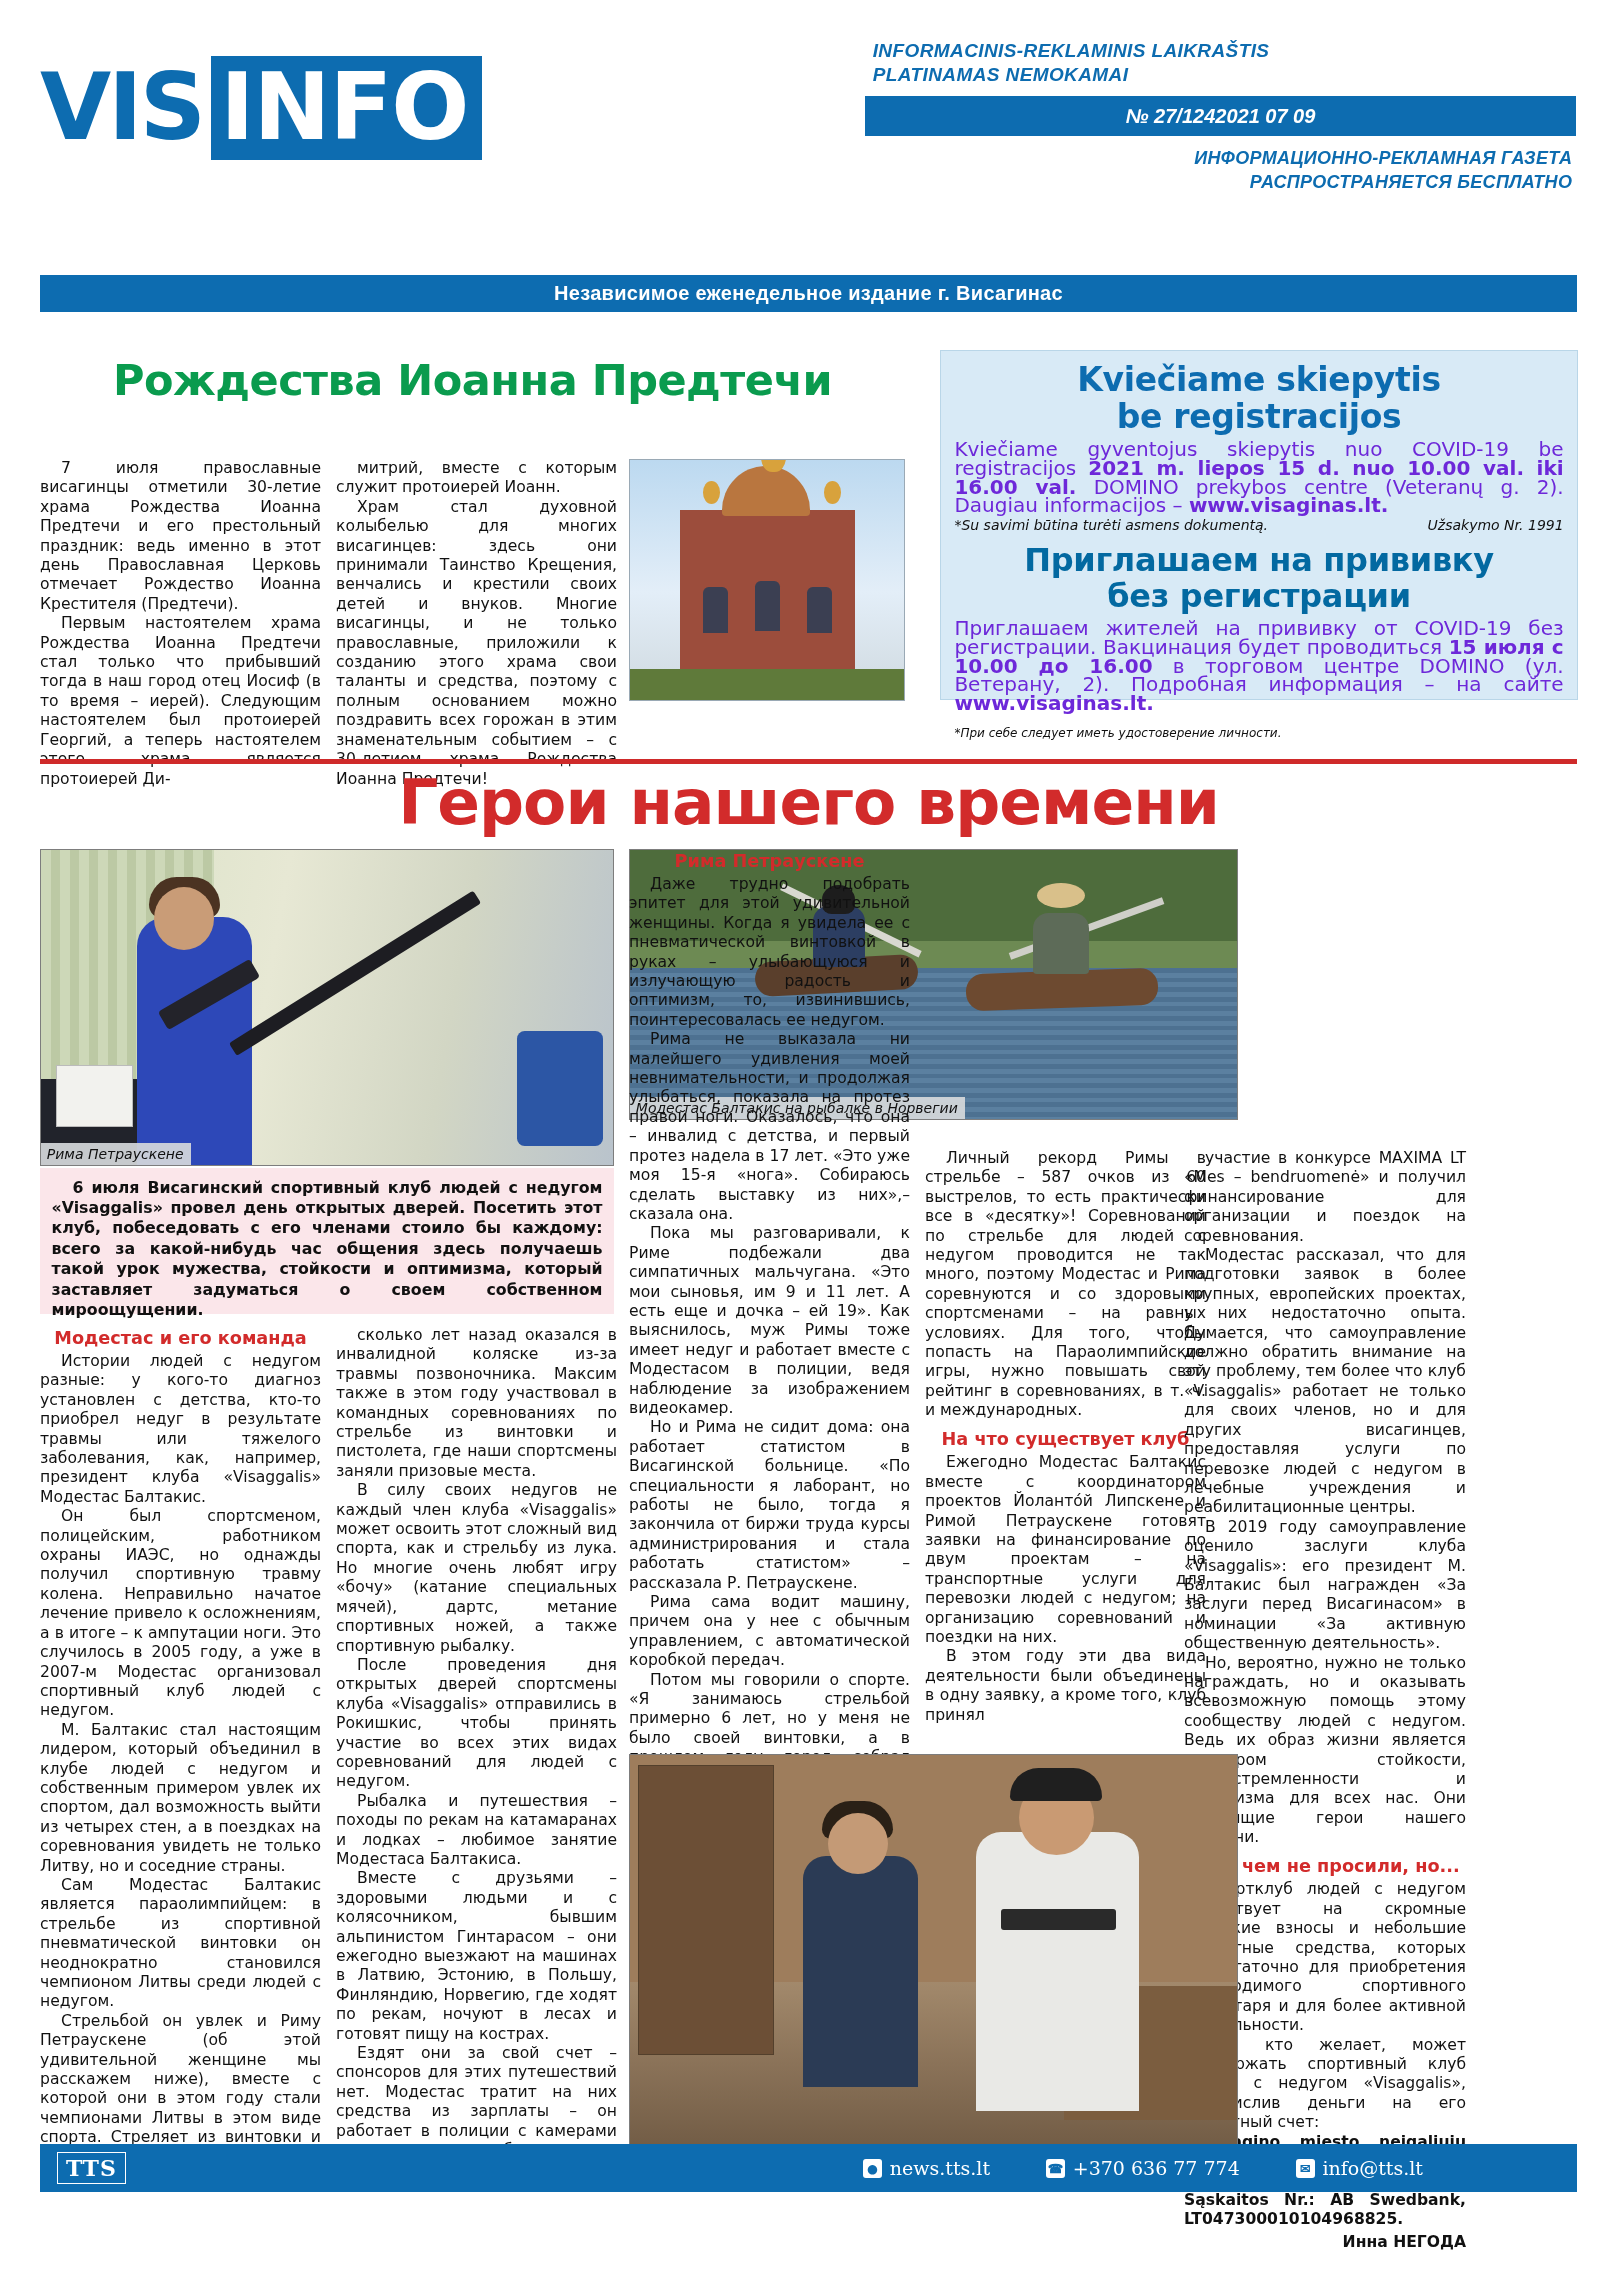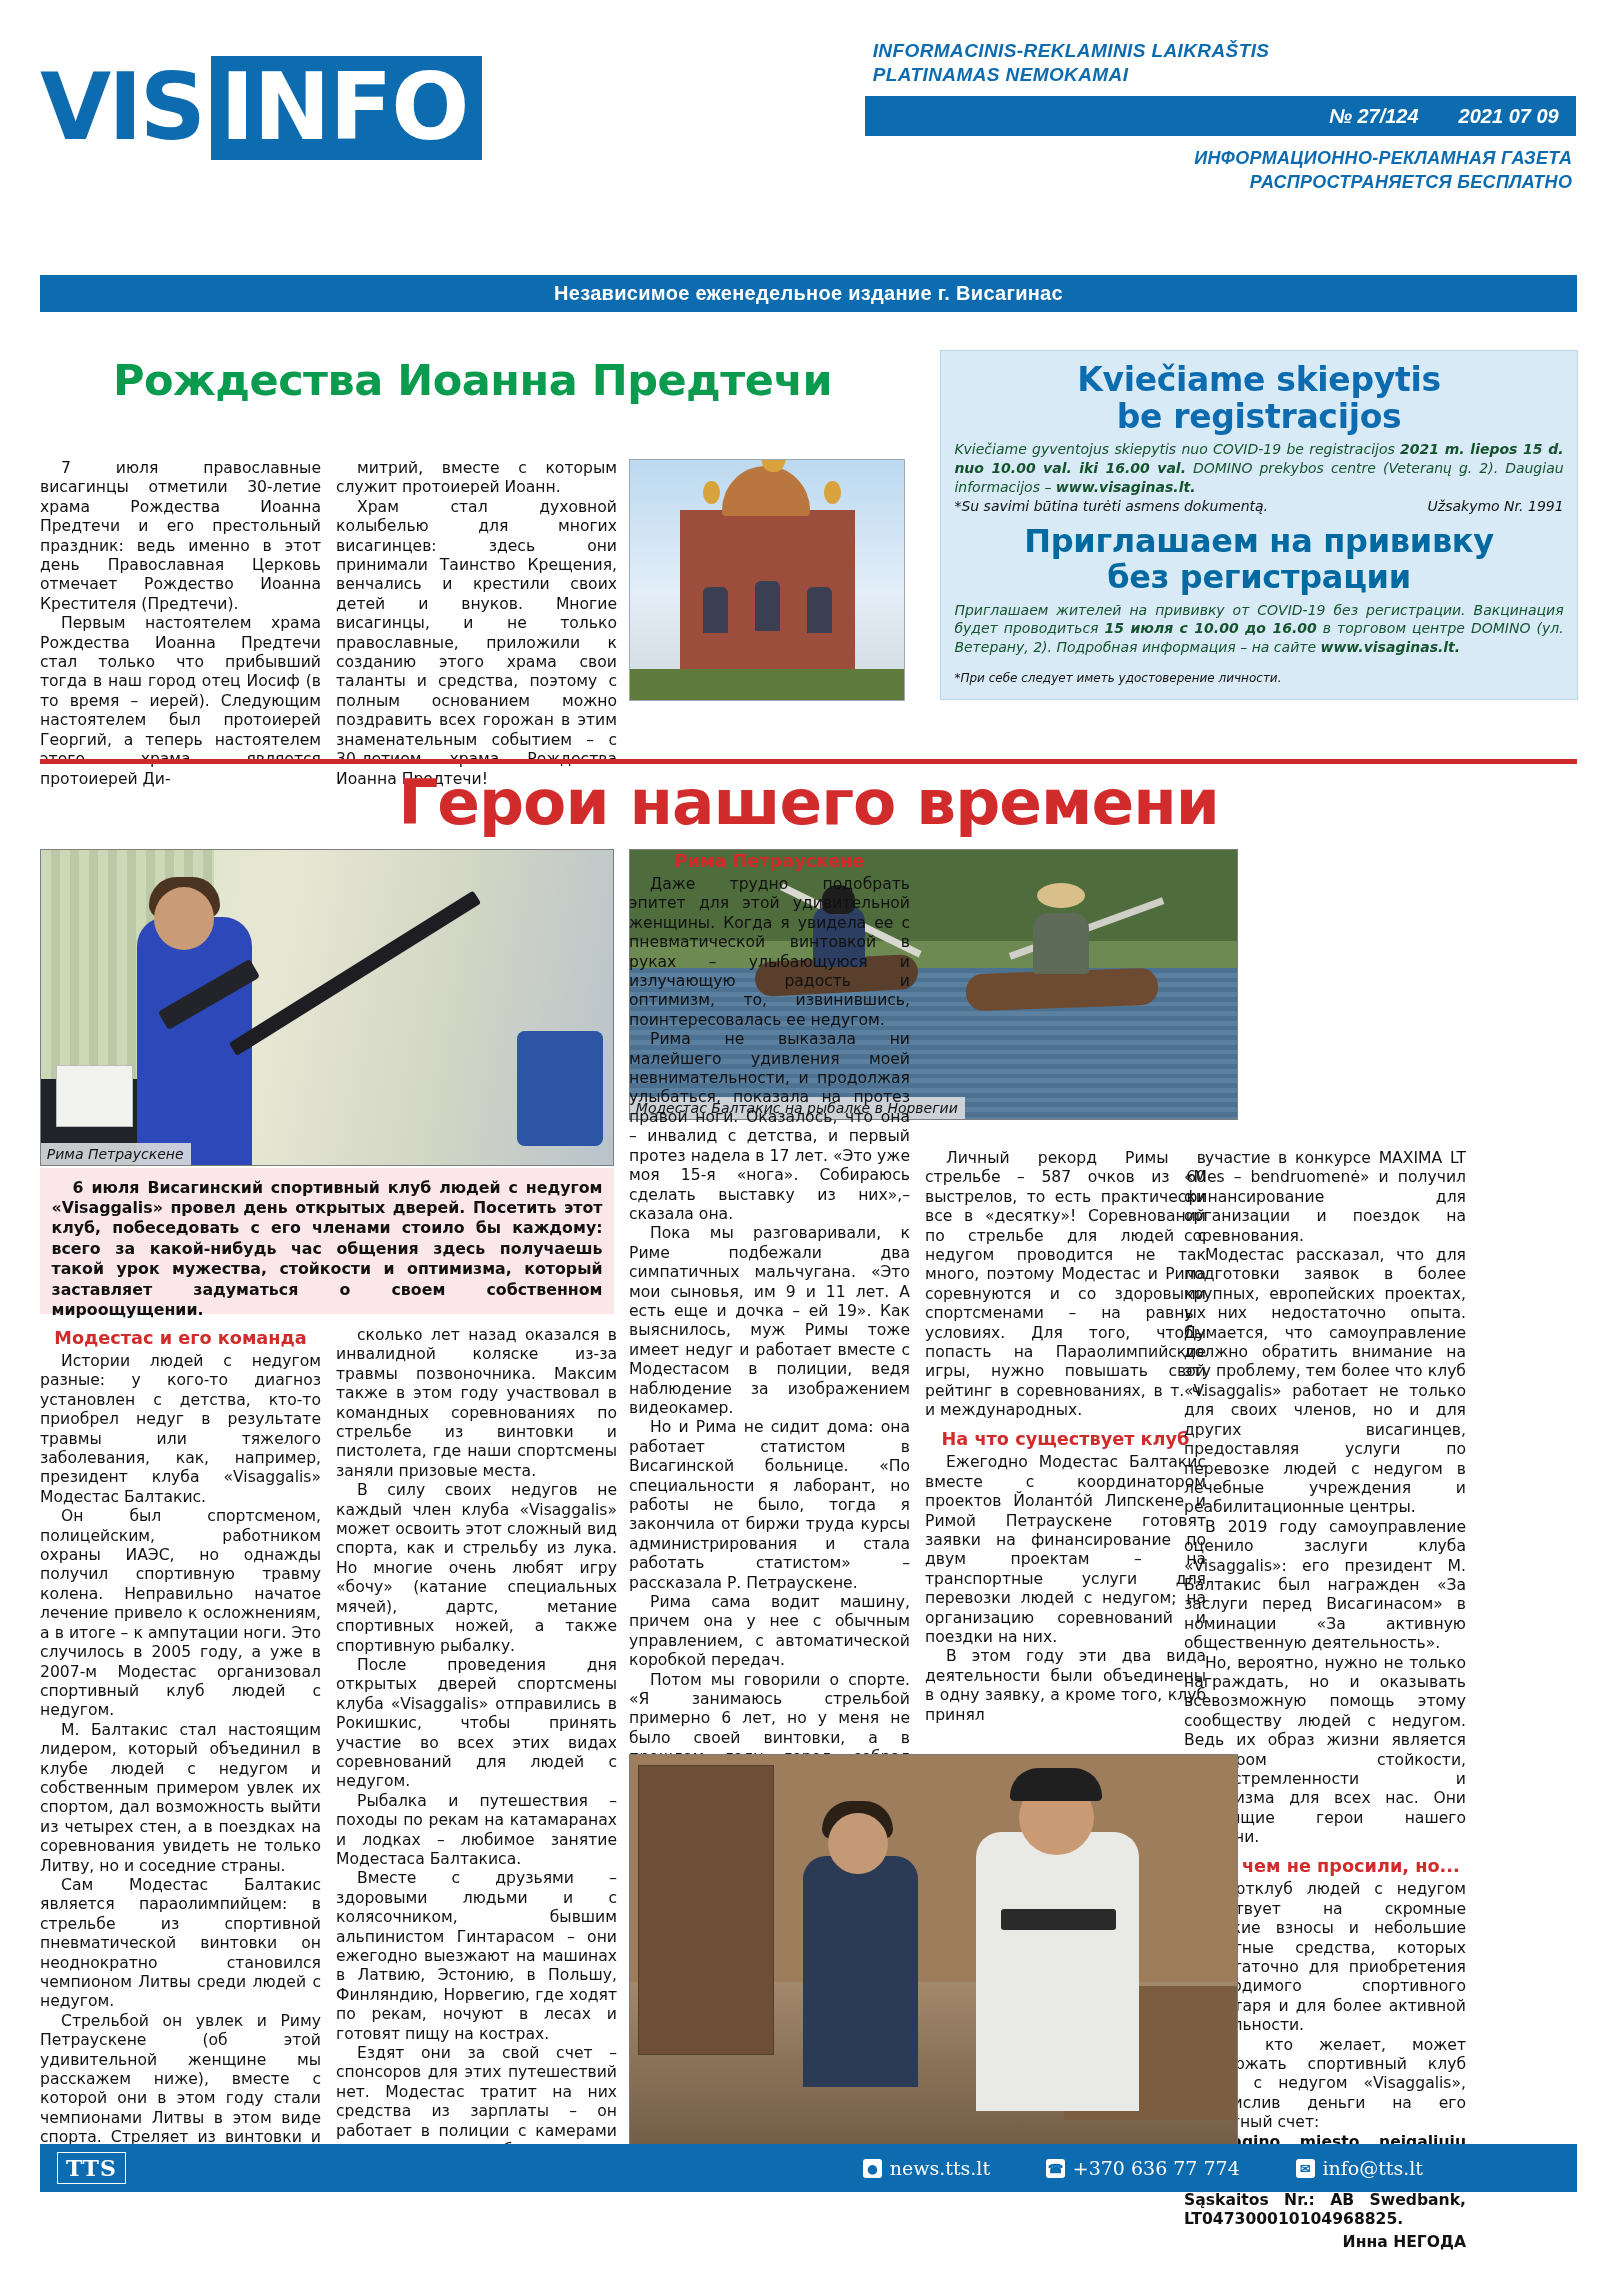--- a/index.html
+++ b/index.html
@@ -27,22 +27,22 @@
     font-weight:bold;font-size:92px;line-height:104px;
     letter-spacing:-1px;padding:0 13.4px 0 9.6px;
   }
   .mh-right{position:absolute;left:865px;top:9.6px;width:711px;text-align:right;}
   .mh-lt{
     color:#0d6cb0;font-size:19px;font-weight:bold;font-style:italic;
     line-height:24px;letter-spacing:0.4px;text-align:left;padding-left:7.7px;
   }
   .issuebar{
     margin-top:9.6px;background:#0d6cb0;color:#fff;height:40px;
-    display:flex;align-items:center;justify-content:flex-end;
-    padding:0 17.3px;font-weight:bold;font-size:20px;font-style:italic;gap:40px;
+    display:flex;align-items:center;justify-content:center;
+    padding:0 17.3px;font-weight:bold;font-size:20px;font-style:italic;
   }
   .mh-ru{
     color:#0d6cb0;font-size:18px;font-weight:bold;font-style:italic;
     line-height:24px;letter-spacing:0.3px;margin-top:9.6px;text-align:right;padding-right:3.8px;
   }
 
   
   .bluestrip{
     position:absolute;left:40px;top:275px;width:1537px;height:37px;
     background:#0d6cb0;color:#fff;display:flex;align-items:center;justify-content:center;
@@ -89,21 +89,21 @@
     position:absolute;left:940px;top:350px;width:638px;height:350px;
     background:#d8eaf6;border:1px solid #b9d6e8;box-sizing:border-box;padding:9.6px 13.4px 7.7px;
   }
   .vax-h-lt{
     color:#0d6cb0;text-align:center;font-weight:bold;
     font-family:"DejaVu Sans",sans-serif;
     font-size:33px;line-height:37px;letter-spacing:-0.3px;
   }
   .vax-p{
     font-family:"DejaVu Sans",sans-serif;
-    font-size:14px;line-height:18.6px;text-align:justify;margin-top:5.8px;color:#14532d;font-style:italic;
+    font-size:20px;line-height:18.6px;text-align:justify;margin-top:5.8px;color:#6d28d9;
   }
   .vax-note{
     display:flex;justify-content:space-between;align-items:baseline;
     font-family:"DejaVu Sans",sans-serif;
     font-size:14px;font-style:italic;margin-top:1.9px;
   }
   .vax-h-ru{
     color:#0369a1;text-align:center;font-weight:bold;
     font-family:"DejaVu Sans",sans-serif;
     font-size:32px;line-height:36px;margin-top:9px;letter-spacing:-0.3px;

